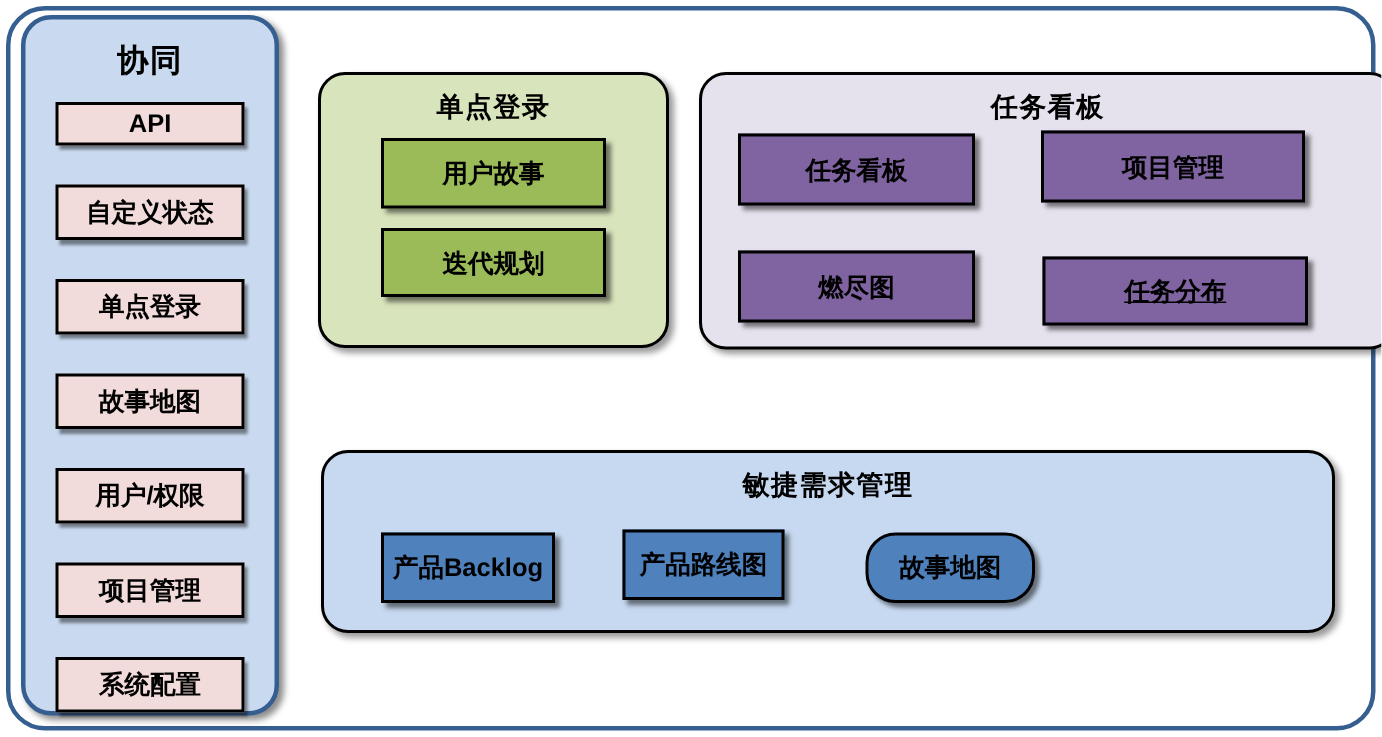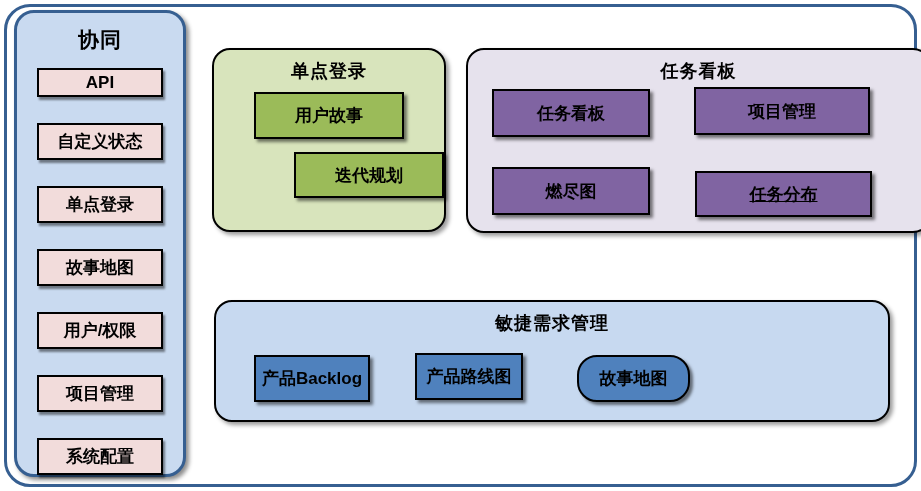--- a/index.html
+++ b/index.html
@@ -97,21 +97,21 @@
       <div class="pill">故事地图</div>
       <div class="pill">用户/权限</div>
       <div class="pill">项目管理</div>
       <div class="pill">系统配置</div>
     </div>
   </div>
 
   <div class="group group-iteration">
     <div class="group-title">单点登录</div>
     <div class="gitem" style="left:40px;top:42px;width:146px;height:43px;">用户故事</div>
-    <div class="gitem" style="left:40px;top:102px;width:146px;height:42px;margin-left:40px;">迭代规划</div>
+    <div class="gitem" style="left:40px;top:102px;width:146px;height:42px;">迭代规划</div>
   </div>
 
   <div class="group group-kanban">
     <div class="group-title">任务看板</div>
     <div class="gitem" style="left:24px;top:39px;width:154px;height:44px;">任务看板</div>
     <div class="gitem" style="left:226px;top:37px;width:172px;height:44px;">项目管理</div>
     <div class="gitem" style="left:24px;top:117px;width:154px;height:44px;">燃尽图</div>
     <div class="gitem" style="left:227px;top:121px;width:173px;height:42px;text-decoration:underline;">任务分布</div>
   </div>
 

